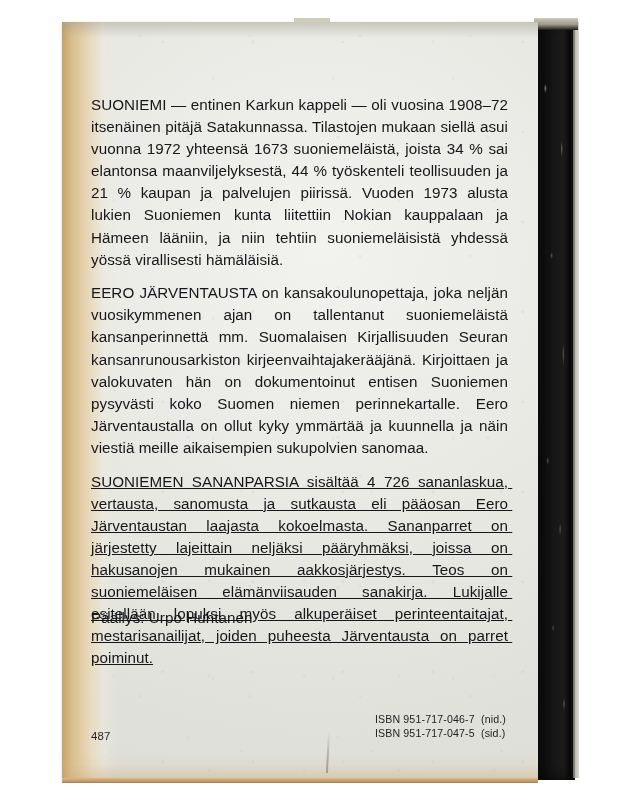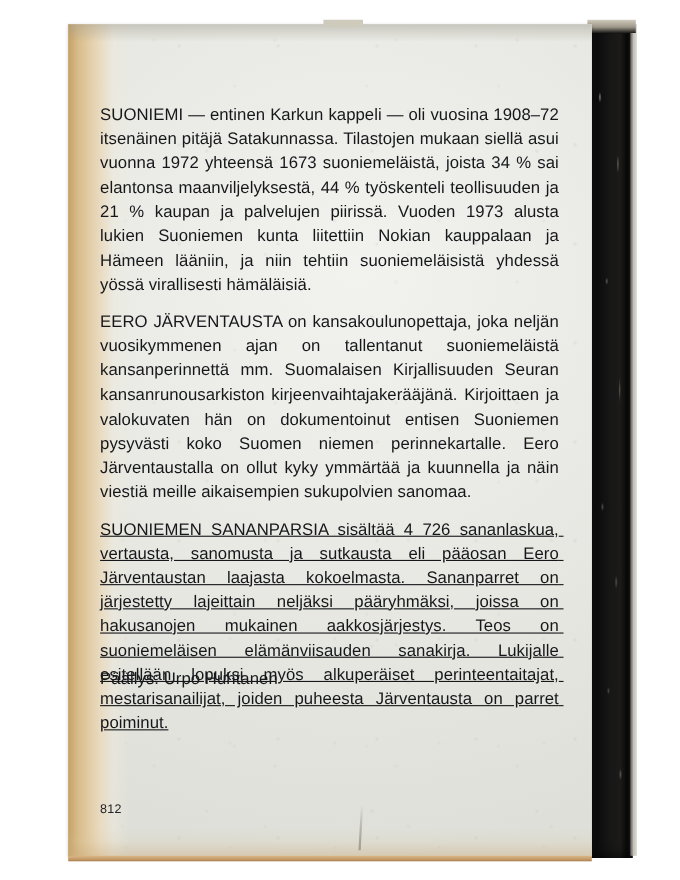--- a/index.html
+++ b/index.html
@@ -237,17 +237,21 @@
 
     <div class="text-block">
       <p class="para">SUONIEMI — entinen Karkun kappeli — oli vuosina 1908–72 itsenäinen pitäjä Satakunnassa. Tilastojen mukaan siellä asui vuonna 1972 yhteensä 1673 suoniemeläistä, joista 34 % sai elantonsa maanviljelyksestä, 44 % työskenteli teollisuuden ja 21 % kaupan ja palvelujen piirissä. Vuoden 1973 alusta lukien Suoniemen kunta liitettiin Nokian kauppalaan ja Hämeen lääniin, ja niin tehtiin suoniemeläisistä yhdessä yössä virallisesti hämäläisiä.</p>
       <p class="para">EERO JÄRVENTAUSTA on kansakoulunopettaja, joka neljän vuosikymmenen ajan on tallentanut suoniemeläistä kansanperinnettä mm. Suomalaisen Kirjallisuuden Seuran kansanrunousarkiston kirjeenvaihtajakerääjänä. Kirjoittaen ja valokuvaten hän on dokumentoinut entisen Suoniemen pysyvästi koko Suomen niemen perinnekartalle. Eero Järventaustalla on ollut kyky ymmärtää ja kuunnella ja näin viestiä meille aikaisempien sukupolvien sanomaa.</p>
       <p class="para">SUONIEMEN SANANPARSIA sisältää 4 726 sananlaskua, vertausta, sanomusta ja sutkausta eli pääosan Eero Järventaustan laajasta kokoelmasta. Sananparret on järjestetty lajeittain neljäksi pääryhmäksi, joissa on hakusanojen mukainen aakkosjärjestys. Teos on suoniemeläisen elämänviisauden sanakirja. Lukijalle esitellään lopuksi myös alkuperäiset perinteentaitajat, mestarisanailijat, joiden puheesta Järventausta on parret poiminut.</p>
     </div>
 
     <div class="credit">Päällys: Urpo Huhtanen</div>
 
     <div class="footer">
-      <div class="page-number">812</div>
+      <div class="page-number">487</div>
+      <div class="isbn-block">
+        <div class="isbn-line">ISBN 951-717-046-7  (nid.)</div>
+        <div class="isbn-line">ISBN 951-717-047-5  (sid.)</div>
+      </div>
     </div>
   </div>
 
 </div>
 
 </body></html>

